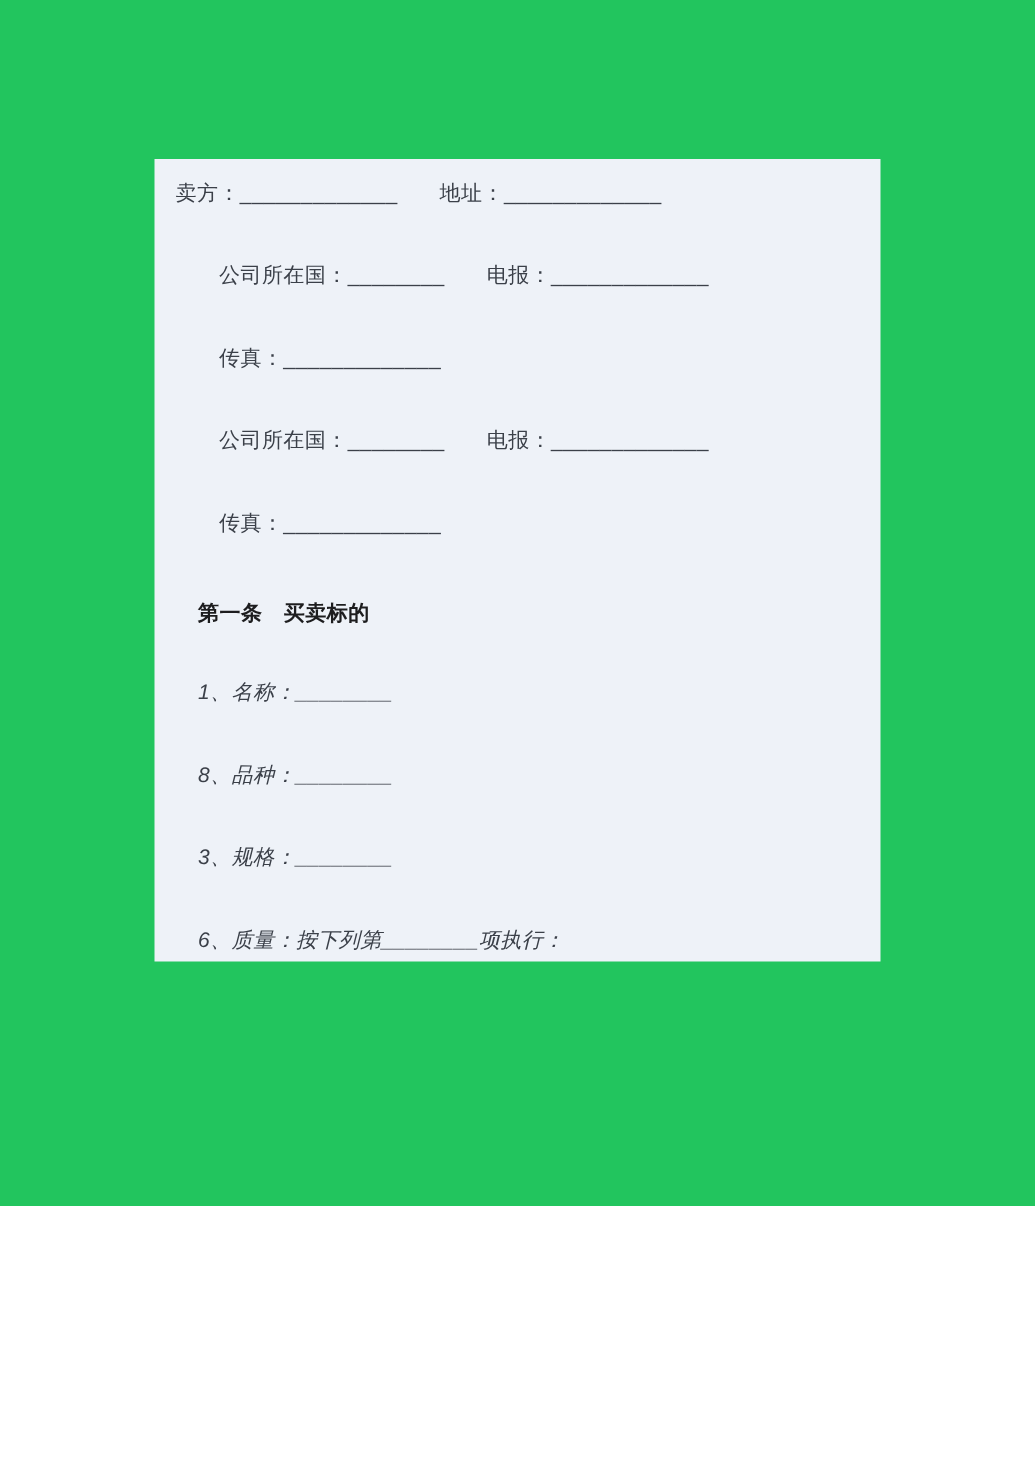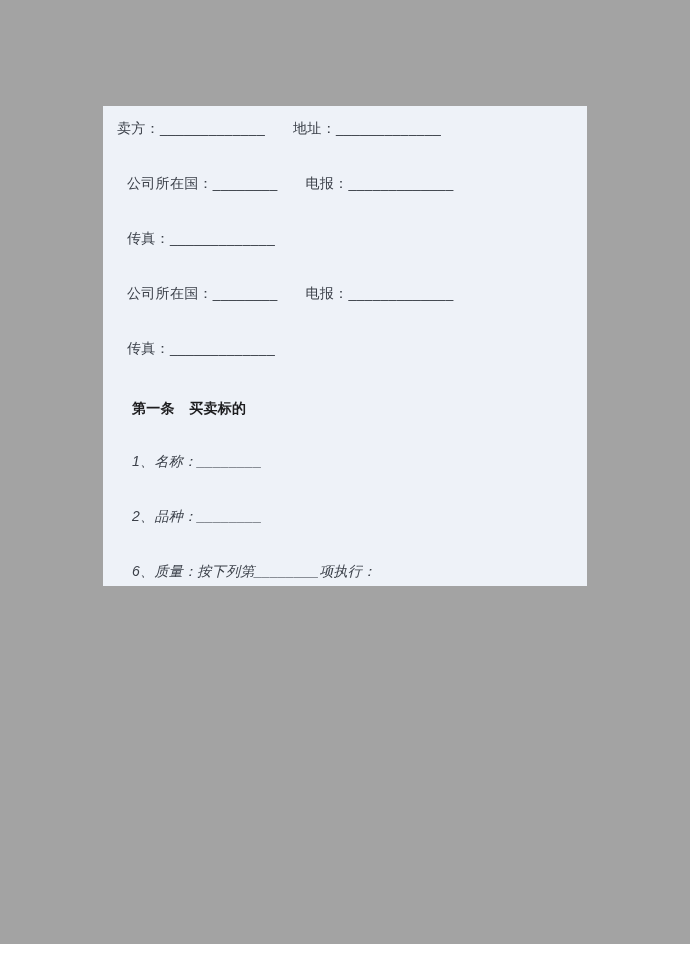--- a/index.html
+++ b/index.html
@@ -3,35 +3,35 @@
 <meta charset="utf-8">
 <style>
   * { margin: 0; padding: 0; box-sizing: border-box; }
   html, body {
     font-family: "Liberation Sans", "DejaVu Sans", sans-serif;
     background: #ffffff;
   }
   .page {
     position: relative;
     width: 690px;
-    height: 944px;
-    background: #a3a3a3;
+    height: 804px;
+    background: #22c55e;
     overflow: hidden;
   }
   .doc-panel {
     width: 484px;
     margin: 106px auto 0 auto;
     background: #eef2f8;
     padding: 14px 2px 6px 2px;
     color: #3b4049;
     font-size: 14px;
   }
   .row {
     line-height: 17px;
-    margin-left: 22px;
+    margin-left: 41px;
     margin-bottom: 38px;
     letter-spacing: 0.3px;
   }
   .row.first { margin-left: 12px; }
   .field-right { margin-left: 28px; }
   .preamble {
     line-height: 35px;
     text-align: justify;
     text-indent: 28px;
     margin-top: 24px;
@@ -81,17 +81,18 @@
     </div>
 
     <div class="row">
       <span>传真：_____________</span>
     </div>
 
 
     <div class="heading">第一条　买卖标的</div>
 
     <div class="item">1、名称：________</div>
-    <div class="item">2、品种：________</div>
+    <div class="item">8、品种：________</div>
+    <div class="item">3、规格：________</div>
     <div class="item last">6、质量：按下列第________项执行：</div>
 
   </div>
 </div>
 
 </body></html>

